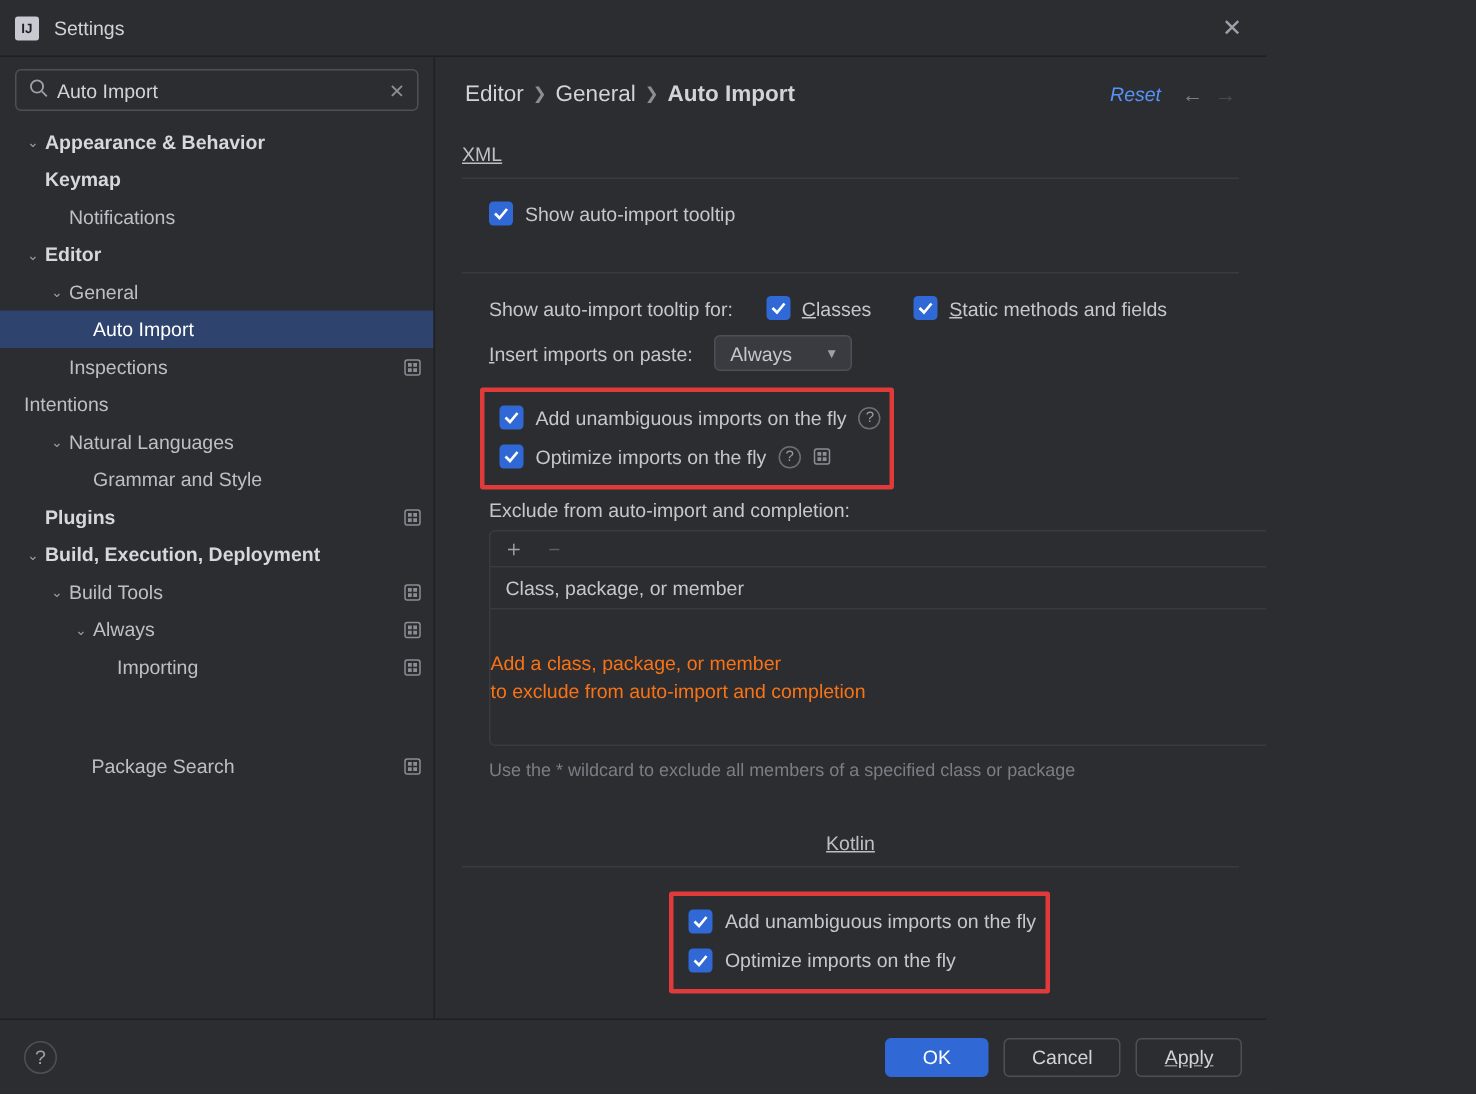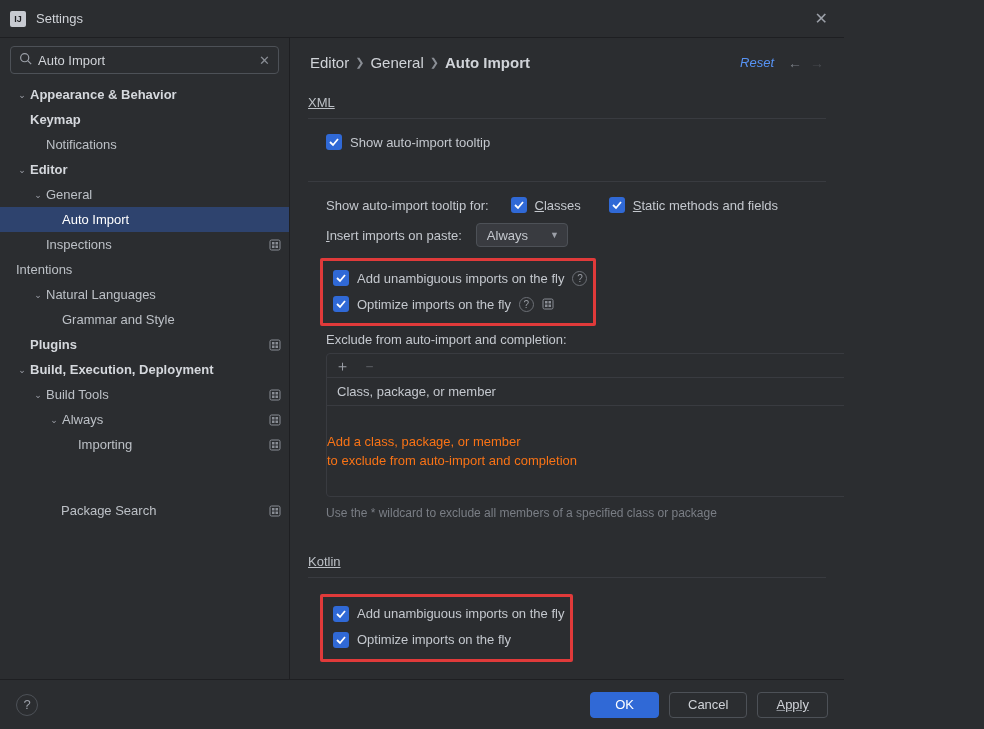--- a/index.html
+++ b/index.html
@@ -339,21 +339,21 @@
               <div class="col2">Scope</div>
             </div>
             <div class="exclude-body">
               <div>Add a class, package, or member</div>
               <div>to exclude from auto-import and completion</div>
             </div>
           </div>
           <div class="hint">Use the * wildcard to exclude all members of a specified class or package</div>
         </div>
 
-        <div class="section" style="margin-top:28px;">
+        <div class="section" style="margin-top:28px;text-align:center;">
           <div class="section-title">Kotlin</div>
           <hr class="section-sep">
           <div class="redbox" style="min-width:248px;">
             <div class="row">
               <span class="checkbox">
                 <svg width="10" height="10" viewBox="0 0 10 10">
                     <path d="M1 5 L4 8 L9 2" stroke="#fff" stroke-width="1.8" fill="none"></path>
                   </svg>
               </span>
               <span class="text">Add unambiguous imports on the fly</span>

